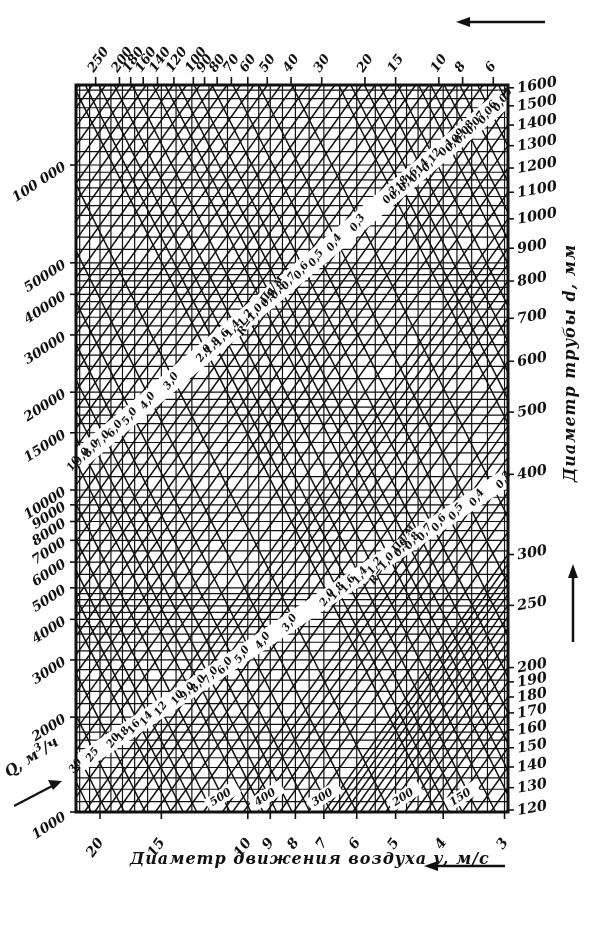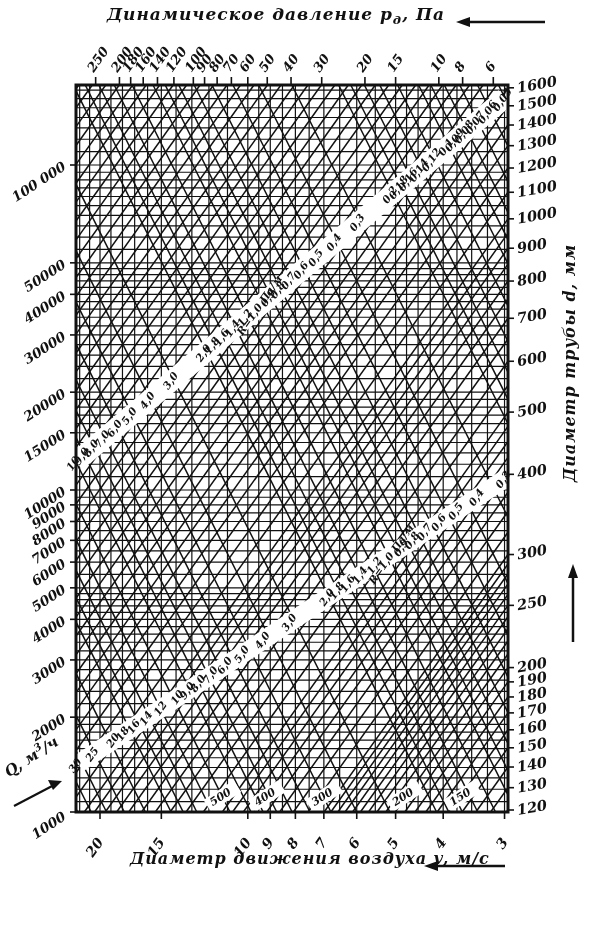--- a/index.html
+++ b/index.html
@@ -481,20 +481,19 @@
         <polygon points="456,22 470,17 470,27" fill="#111111"></polygon>
         <line x1="430" y1="866" x2="505" y2="866" stroke="#111111" stroke-width="2.5"></line>
         <polygon points="424,866 438,861 438,871" fill="#111111"></polygon>
         <line x1="573" y1="642" x2="573" y2="572" stroke="#111111" stroke-width="2.5"></line>
         <polygon points="573,564 568,578 578,578" fill="#111111"></polygon>
         <line x1="14" y1="806" x2="56" y2="784" stroke="#111111" stroke-width="2.2"></line>
         <polygon points="62,781 48,780 53,790" fill="#111111"></polygon>
       </g>
     </svg>
 
-  <div class="axtitle ttl-top"><span>Динамическое давление p</span><sub>д</sub><span>, Па</span></div>
 
   <div class="axtitle ttl-bottom">Диаметр движения воздуха v, м/с</div>
 
   <div class="axtitle ttl-left"><span>Q, м</span><sup>3</sup><span>/ч</span></div>
 
   <div class="axtitle ttl-right">Диаметр трубы d, мм</div>
 </div>
 
 </body></html>

